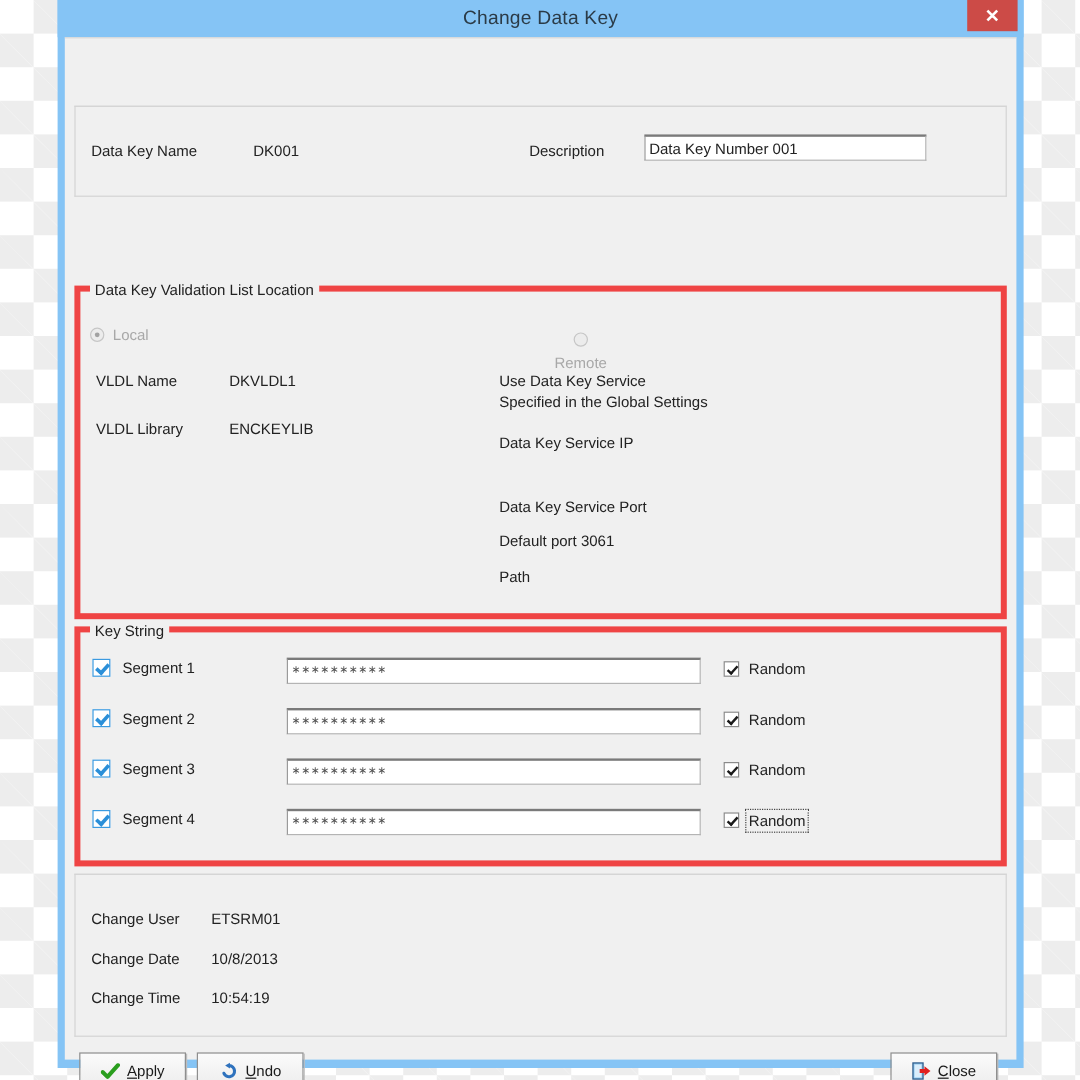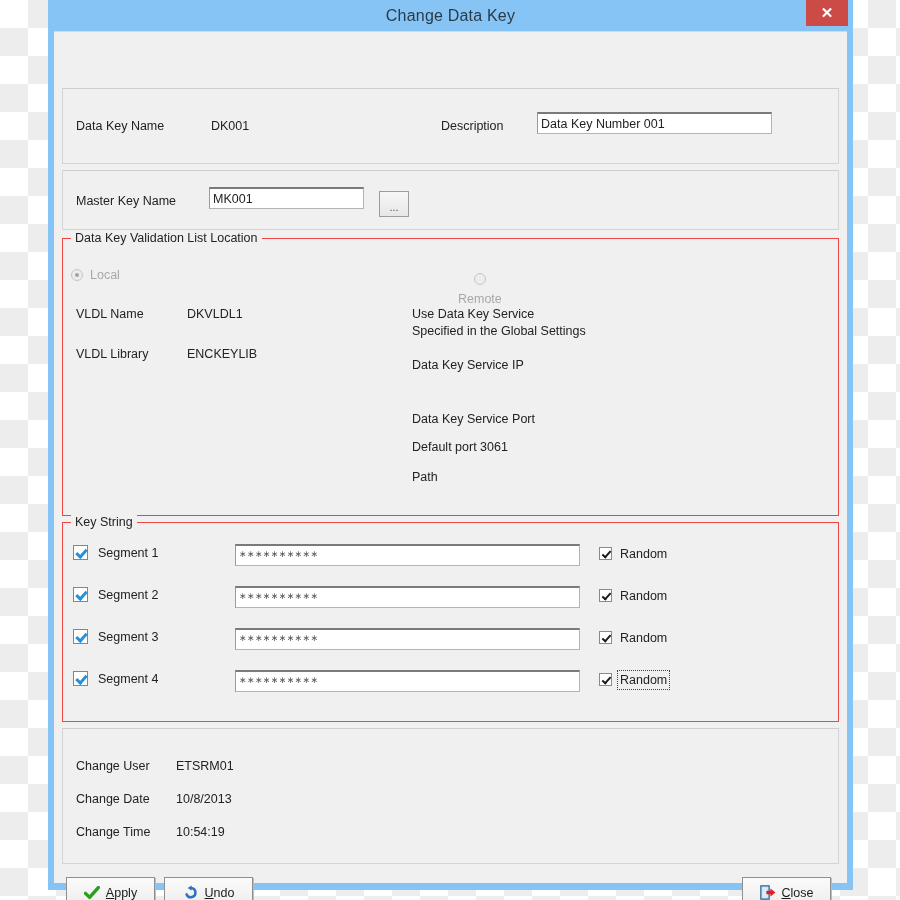--- a/index.html
+++ b/index.html
@@ -126,21 +126,21 @@
     display: flex;
     align-items: flex-end;
     justify-content: center;
     padding-bottom: 3px;
     cursor: pointer;
   }
 
   
   .groupbox {
     position: absolute;
-    border: 1px solid #ef4444;
+    border: 5px solid #ef4444;
     box-sizing: border-box;
   }
   .groupbox > .gb-title {
     position: absolute;
     top: -8px;
     left: 8px;
     background: #f0f0f0;
     padding: 0 4px;
     font-size: 12.5px;
     color: #222222;
@@ -266,25 +266,20 @@
   <div id="client">
 
 
     <div class="panel" style="left:8px; top:56px; width:777px; height:76px;">
       <span class="lbl" style="position:absolute; left:13px; top:30px;">Data Key Name</span>
       <span class="val" style="position:absolute; left:148px; top:30px;">DK001</span>
       <span class="lbl" style="position:absolute; left:378px; top:30px;">Description</span>
       <div class="tinput" style="left:474px; top:23px; width:235px; height:22px;">Data Key Number 001</div>
     </div>
 
-    <div class="panel" style="left:8px; top:138px; width:777px; height:60px;">
-      <span class="lbl" style="position:absolute; left:13px; top:23px;">Master Key Name</span>
-      <div class="tinput" style="left:146px; top:16px; width:155px; height:22px;">MK001</div>
-      <div class="ellipsis-btn" style="left:316px; top:20px; width:30px; height:26px;">...</div>
-    </div>
 
     <div class="groupbox" style="left:8px; top:206px; width:777px; height:278px;">
       <span class="gb-title">Data Key Validation List Location</span>
 
       <div class="radio-row" style="left:8px; top:29px;">
         <span class="radio checked"></span>
         <span class="lbl dim">Local</span>
       </div>
 
       <div class="radio-row" style="left:395px; top:34px;flex-direction:column;">

